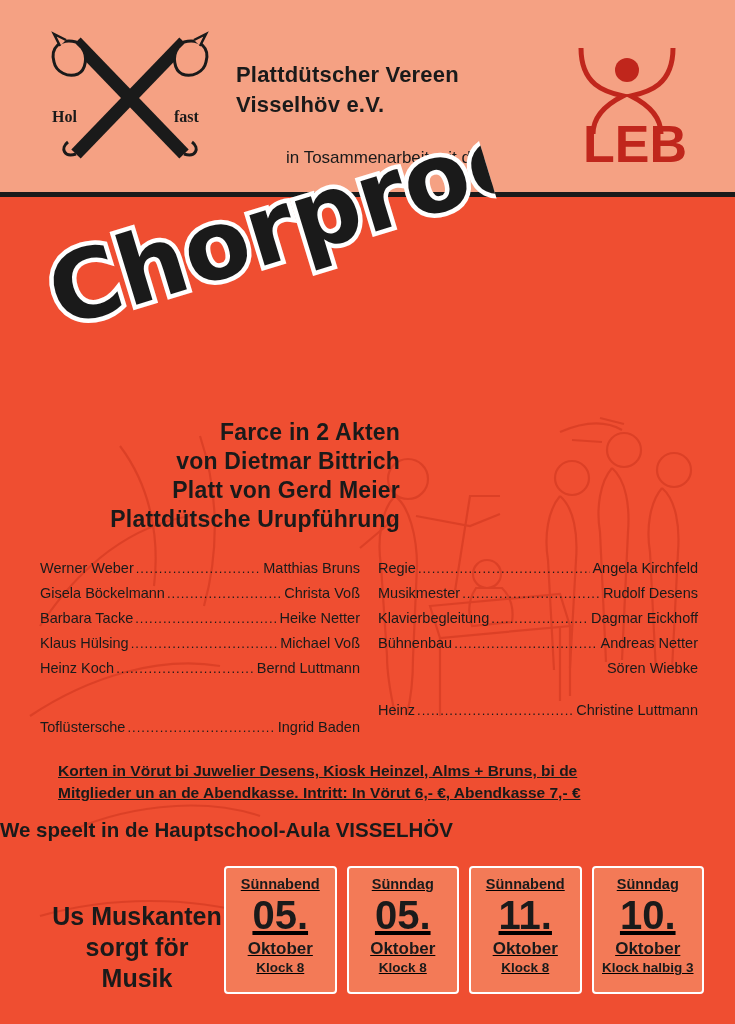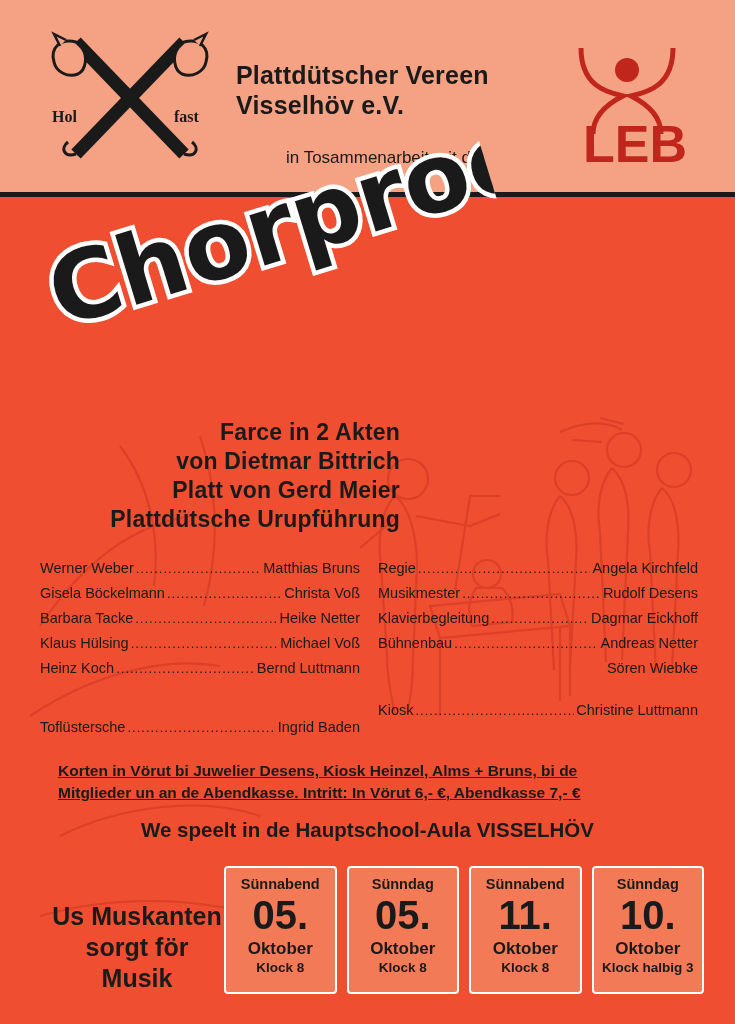--- a/index.html
+++ b/index.html
@@ -35,21 +35,21 @@
     position:absolute;
     left:34px;top:22px;
     width:190px;height:140px;
   }
   .logo-x svg{display:block;}
   .header-title{
     position:absolute;
     left:236px;top:60px;
     color:#1a1a1a;
     font-weight:bold;
-    font-size:25px;
+    font-size:22px;
     line-height:30px;
     letter-spacing:.2px;
   }
   .header-sub{
     position:absolute;
     left:286px;top:148px;
     color:#1a1a1a;
     font-size:17px;
   }
   .leb{
@@ -124,21 +124,21 @@
     color:#1a1a1a;
     font-weight:bold;
     font-size:15.5px;
     line-height:22px;
     text-decoration:underline;
   }
   .venue{
     position:absolute;
     left:0;top:818px;
     width:735px;
-    text-align:center;
+    text-align:left;
     color:#1a1a1a;
     font-weight:bold;
     font-size:20.5px;
   }
   
   .musicians{
     position:absolute;
     left:52px;top:901px;
     width:170px;
     text-align:center;
@@ -146,20 +146,21 @@
     font-weight:bold;
     font-size:25px;
     line-height:31px;
   }
   .dates{
     position:absolute;
     left:224px;top:866px;
     width:480px;height:128px;
     display:flex;
     gap:10px;
+    text-decoration:underline;
   }
   .date-card{
     flex:1 1 0;
     border:2px solid #ffffff;
     border-radius:4px;
     background:#f37a57;
     color:#1a1a1a;
     text-align:center;
     padding-top:7px;
     box-sizing:border-box;
@@ -322,21 +323,21 @@
       <div class="cast-row">
         <span class="role">Bühnenbau</span>
         <span class="dots">..............................................</span>
         <span class="who">Andreas Netter</span>
       </div>
       <div class="cast-row right-only">
         <span class="who">Sören Wiebke</span>
       </div>
       <div class="cast-gap"></div>
       <div class="cast-row">
-        <span class="role">Kiosk</span>
+        <span class="role">Heinz</span>
         <span class="dots">..............................................</span>
         <span class="who">Christine Luttmann</span>
       </div>
     </div>
   </div>
 
   <div class="tickets">
     <div>Korten in Vörut bi Juwelier Desens, Kiosk Heinzel, Alms + Bruns, bi de</div>
     <div>Mitglieder un an de Abendkasse. Intritt: In Vörut 6,- €, Abendkasse 7,- €</div>
   </div>

